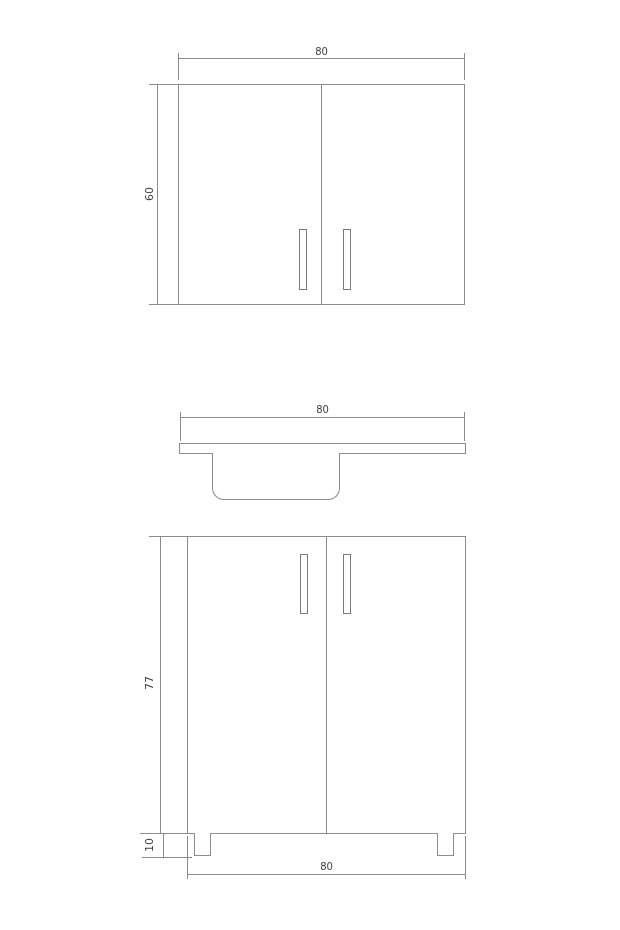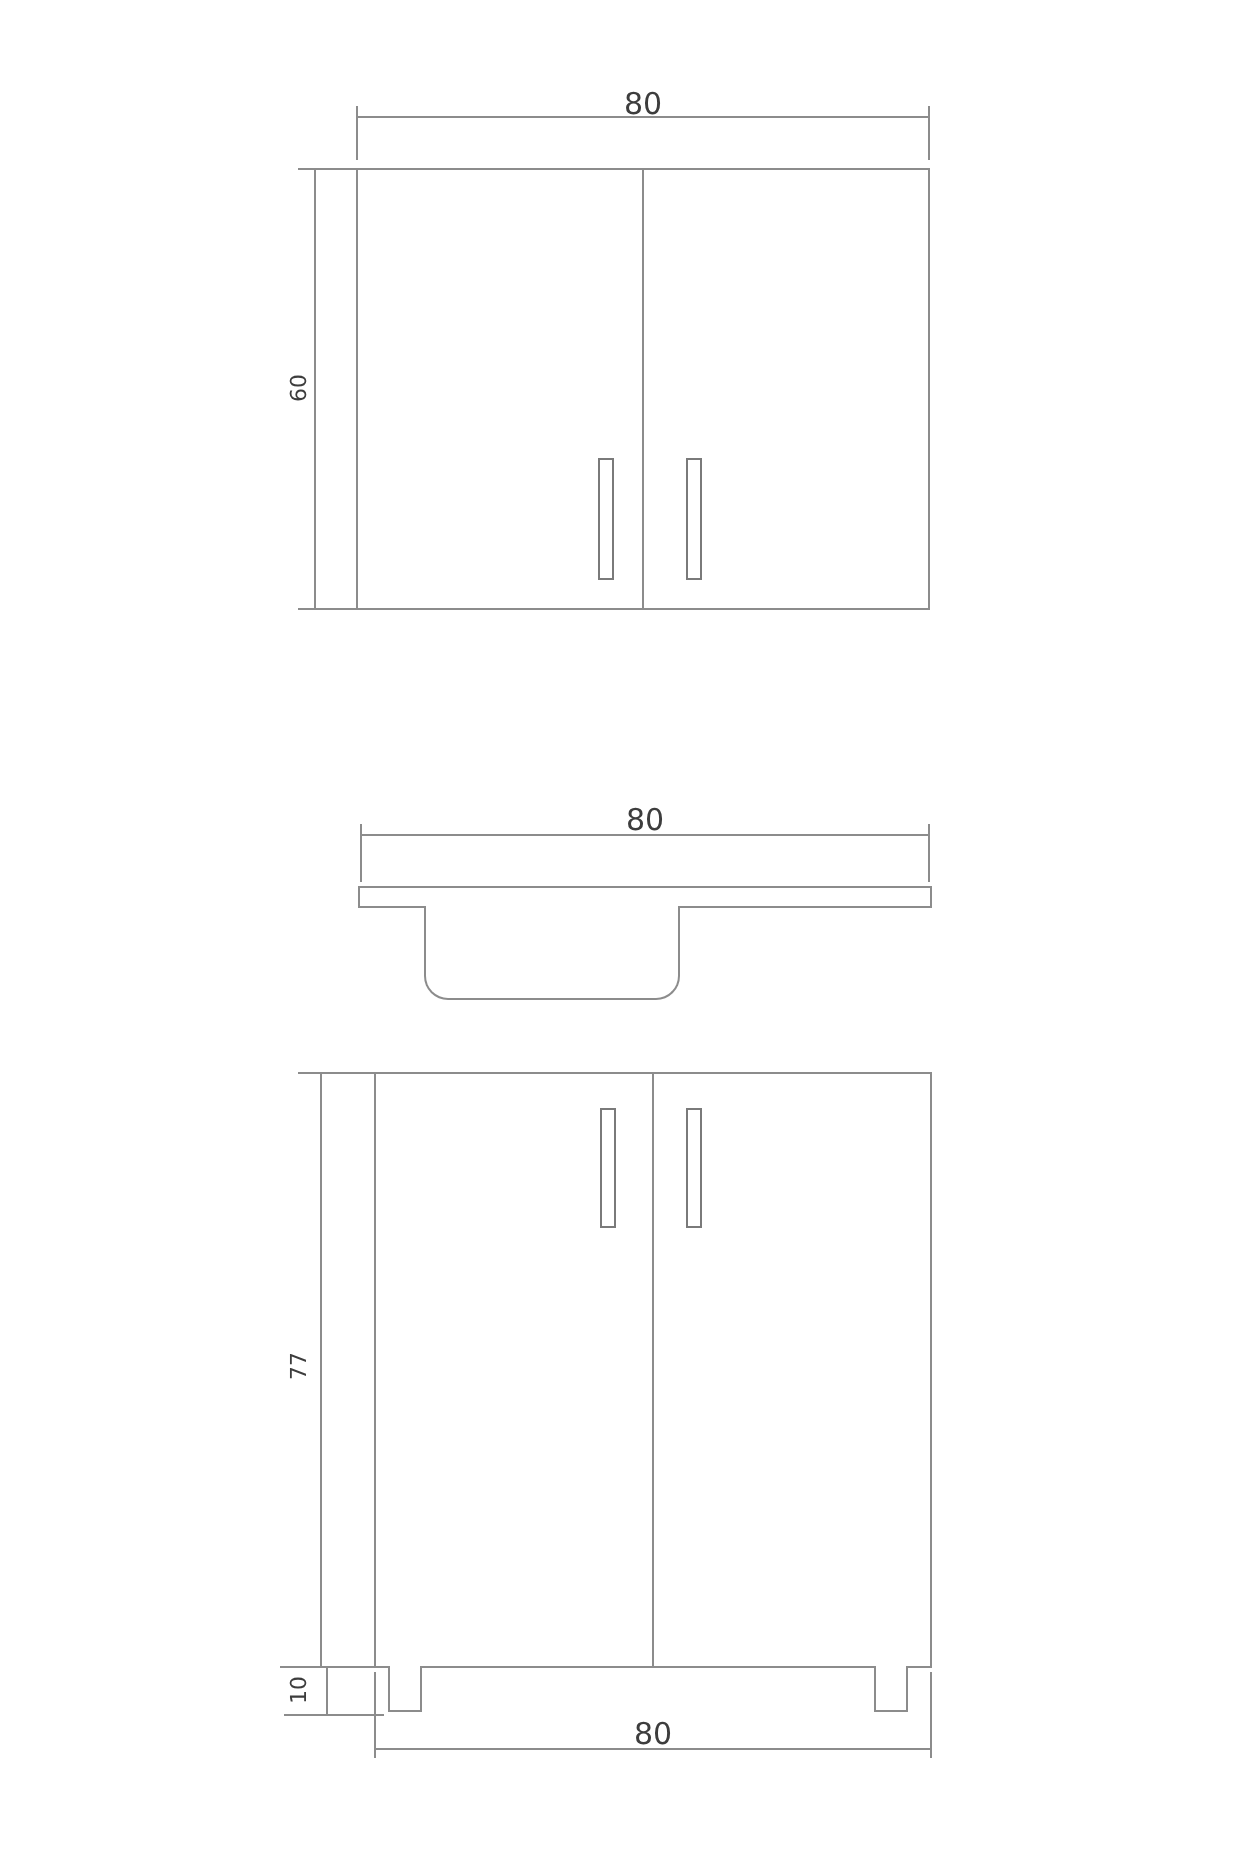--- a/index.html
+++ b/index.html
@@ -8,21 +8,21 @@
     width:620px;height:930px;
     background:#ffffff;
     font-family:"DejaVu Sans","Liberation Sans",sans-serif;
     overflow:hidden;
   }
   .hline{position:absolute;height:1px;background:#8c8c8c;}
   .vline{position:absolute;width:1px;background:#8c8c8c;}
   .box{position:absolute;border:1px solid #8c8c8c;background:#ffffff;box-sizing:border-box;}
   .handle{position:absolute;border:1px solid #7a7a7a;background:#ffffff;box-sizing:border-box;}
   .dimlabel{
-    position:absolute;color:#3d3d3d;font-size:15px;line-height:12px;
+    position:absolute;color:#3d3d3d;font-size:10px;line-height:12px;
     text-align:center;white-space:nowrap;
   }
   .vlabel{
     position:absolute;color:#3d3d3d;font-size:11px;line-height:12px;
     text-align:center;white-space:nowrap;
     transform:rotate(-90deg);transform-origin:center center;
   }
   .sink{
     position:absolute;box-sizing:border-box;background:#ffffff;
     border-left:1px solid #8c8c8c;border-right:1px solid #8c8c8c;border-bottom:1px solid #8c8c8c;

